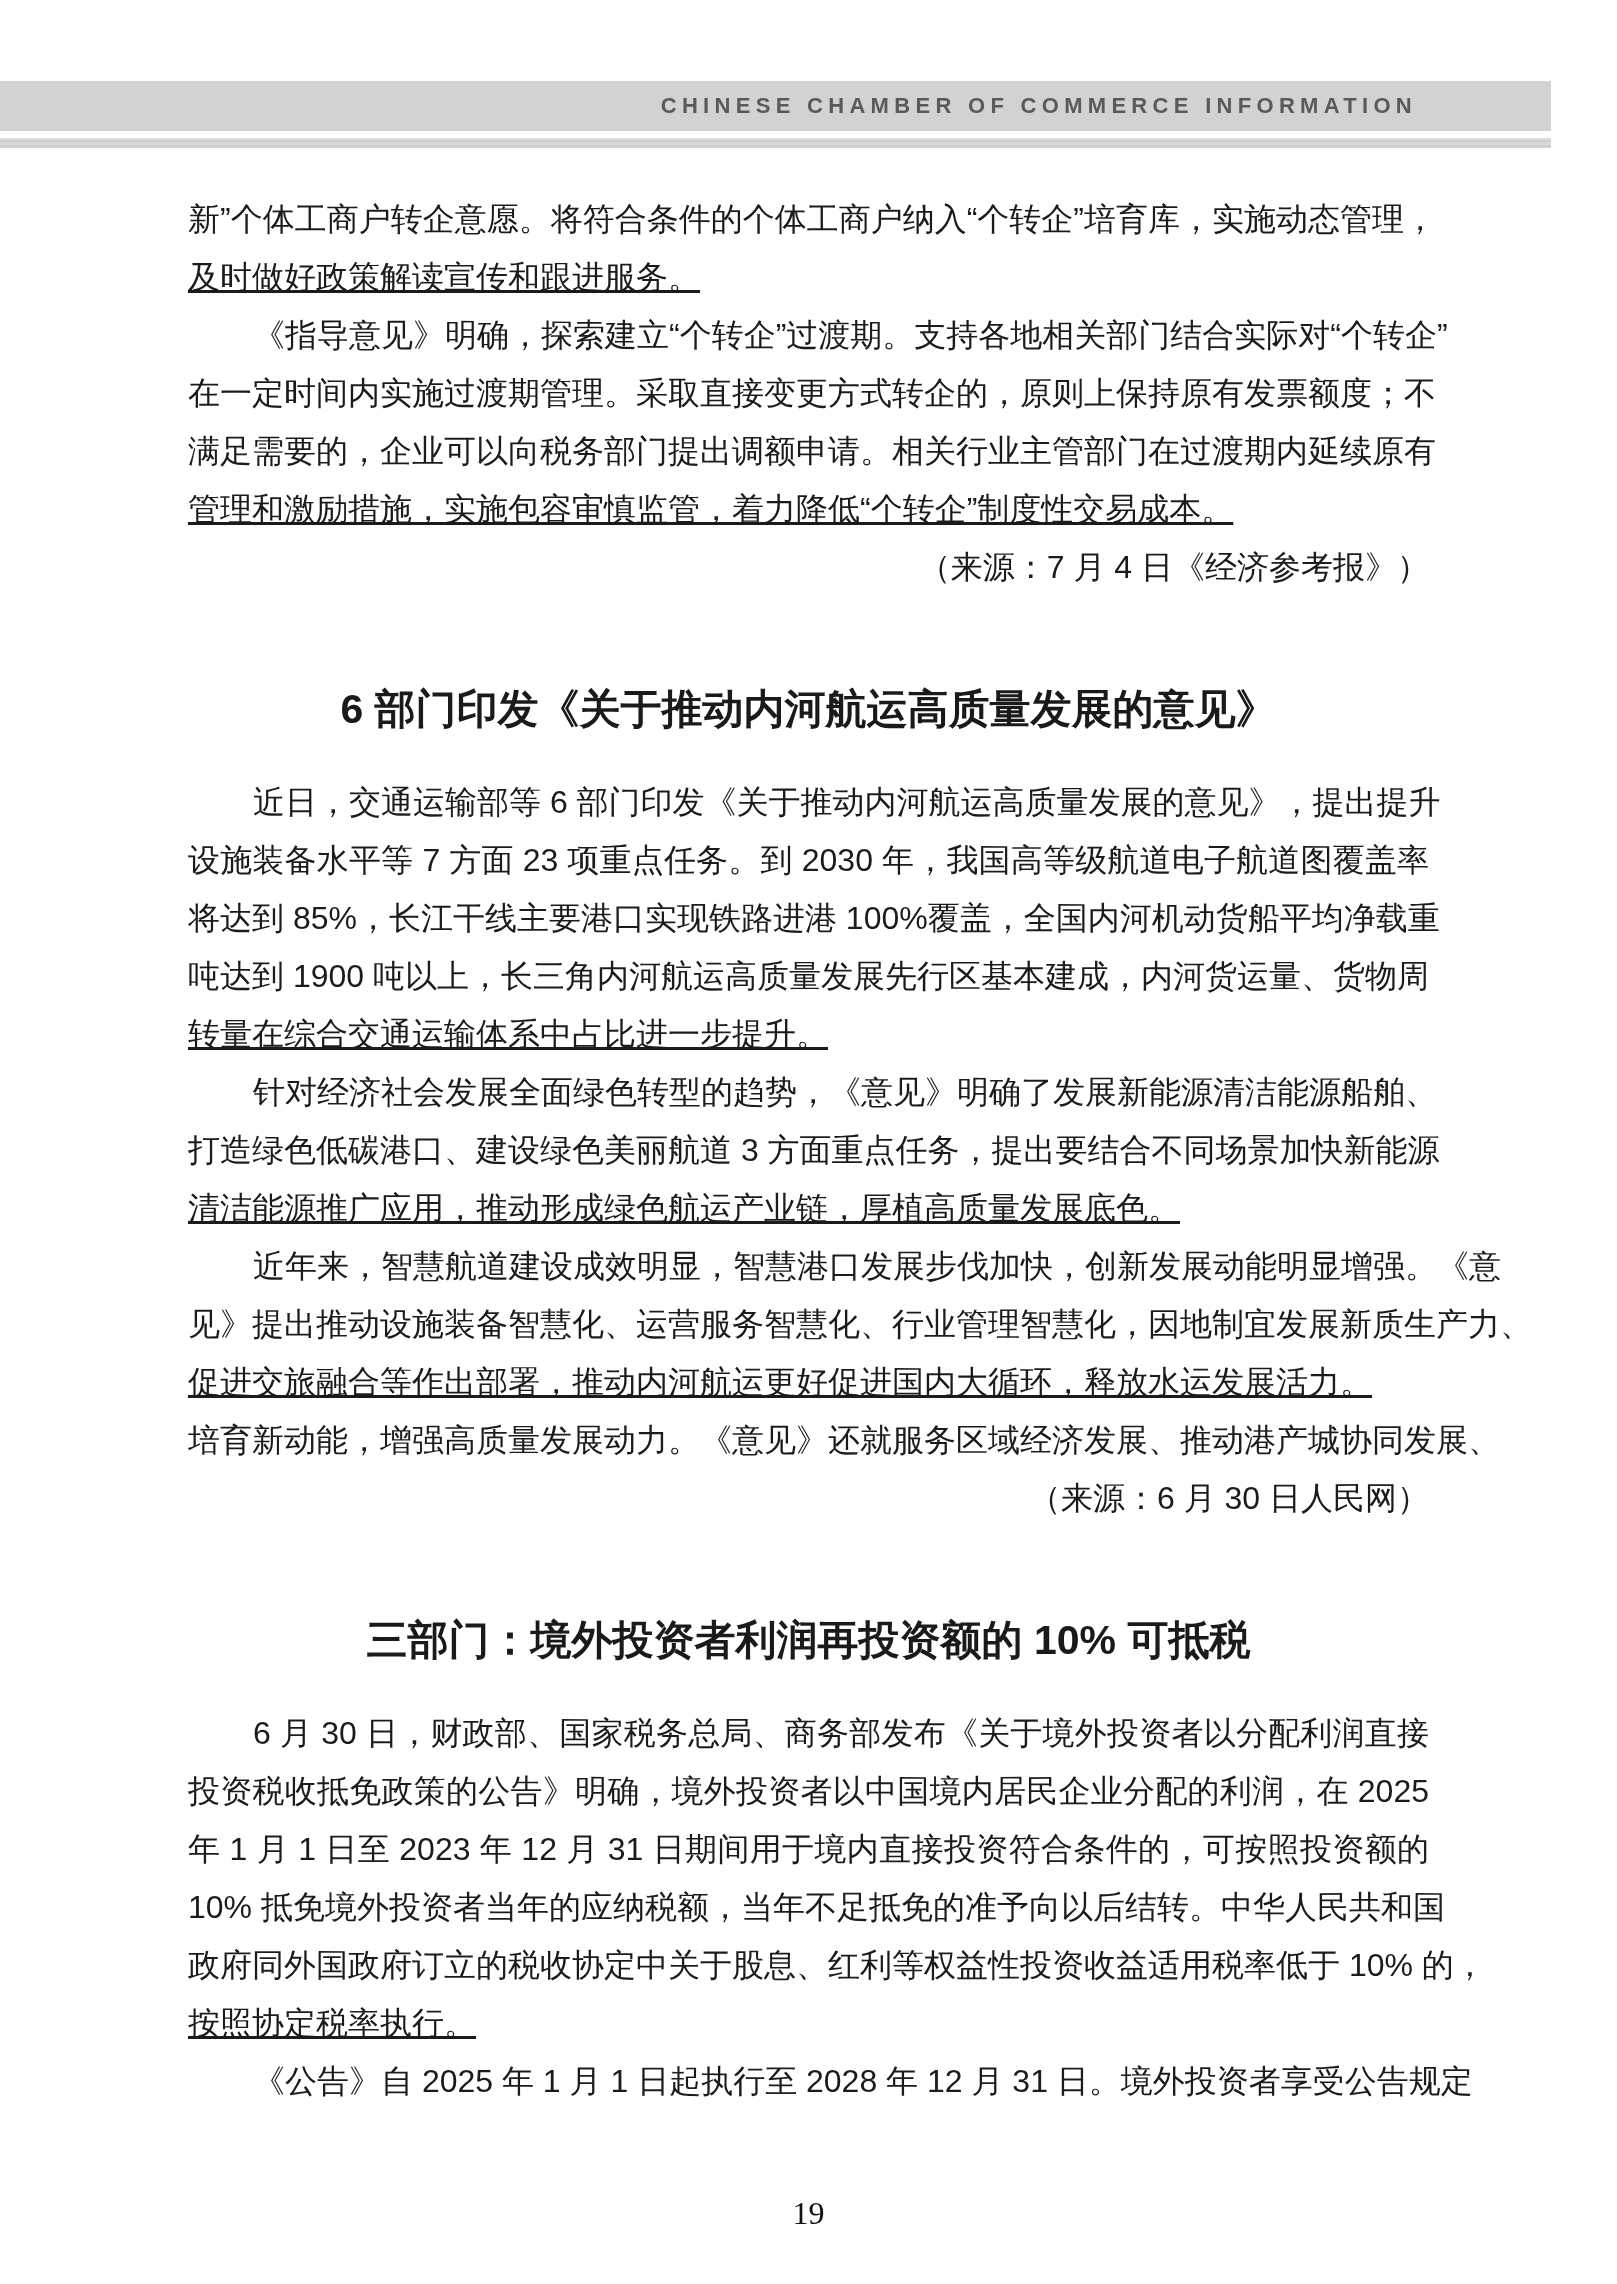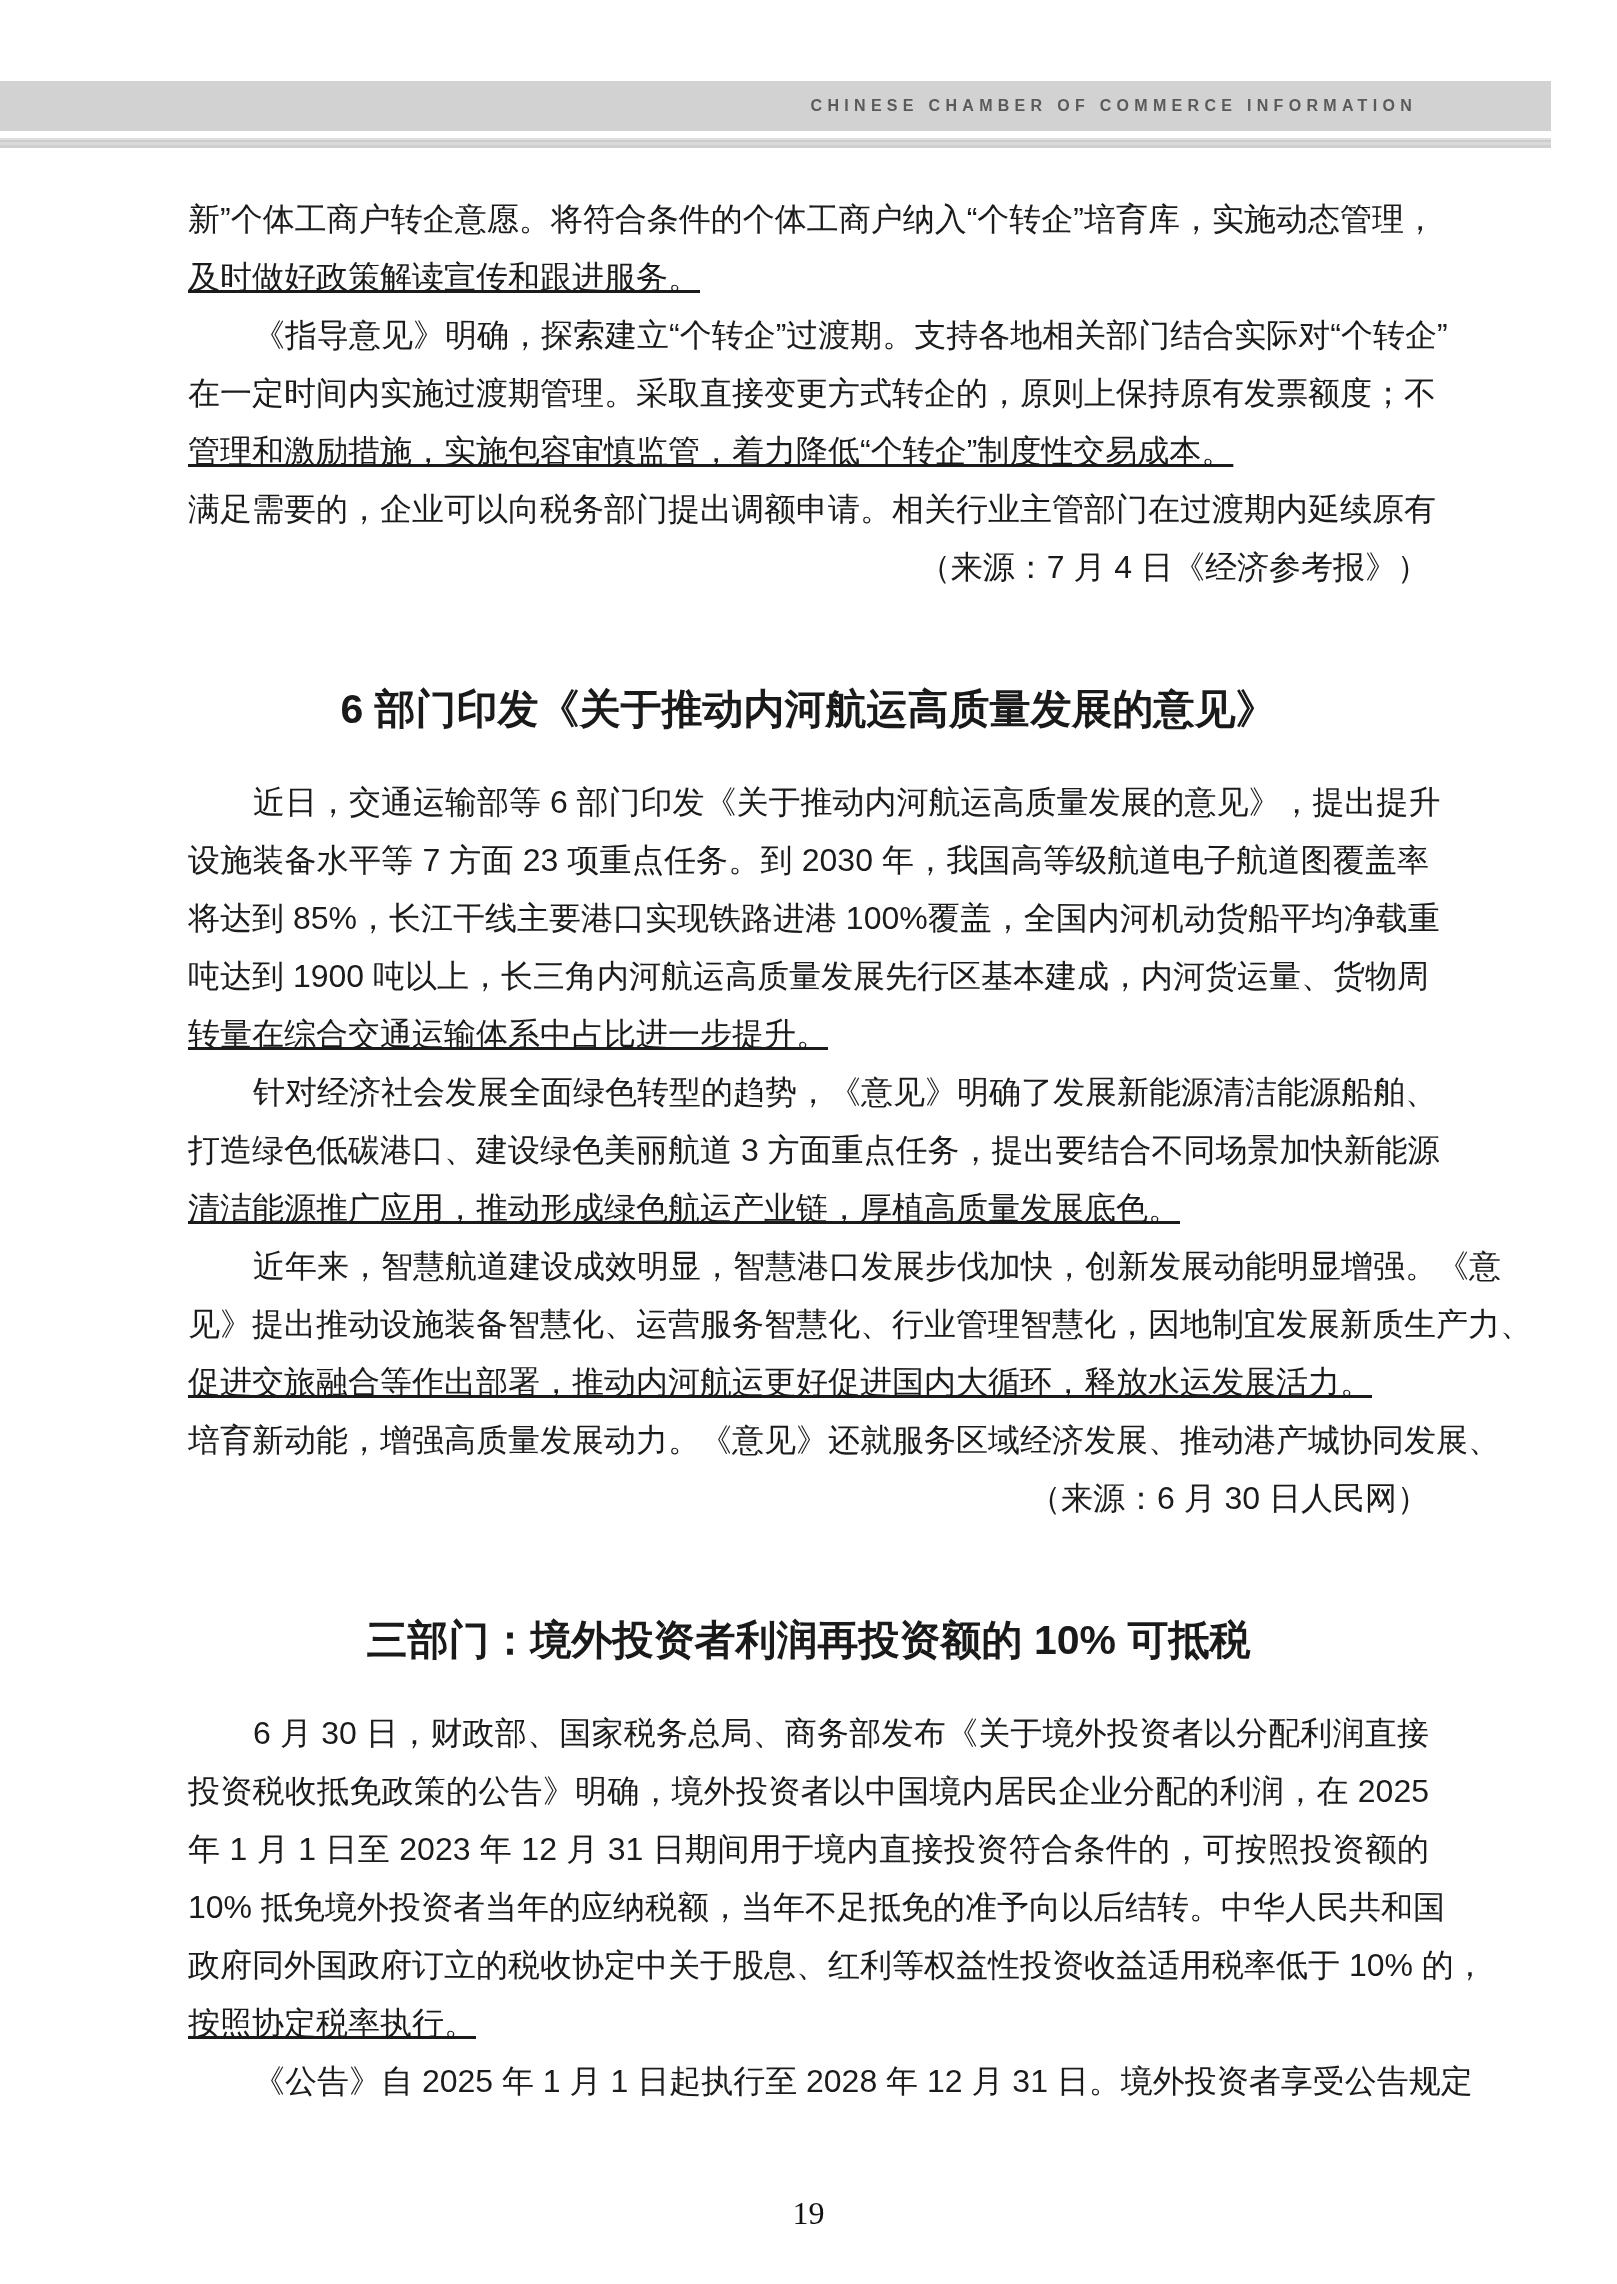--- a/index.html
+++ b/index.html
@@ -20,21 +20,21 @@
     width: 1551px;
     height: 50px;
     background: #d2d2d2;
   }
   .header-title {
     display: block;
     height: 50px;
     line-height: 50px;
     text-align: right;
     padding-right: 134px;
-    font-size: 16px;
+    font-size: 22px;
     font-weight: bold;
     letter-spacing: 5.3px;
     color: #5a5a5a;
     white-space: nowrap;
   }
   .header-stripe {
     position: absolute;
     top: 138px;
     left: 0;
     width: 1551px;
@@ -95,22 +95,22 @@
     <span class="header-title">CHINESE CHAMBER OF COMMERCE INFORMATION</span>
   </div>
   <div class="header-stripe"></div>
 
   <main class="doc-body">
 
     <div class="line fill">新”个体工商户转企意愿。将符合条件的个体工商户纳入“个转企”培育库，实施动态管理，</div>
       <div class="line end">及时做好政策解读宣传和跟进服务。</div>
       <div class="line fill indent">《指导意见》明确，探索建立“个转企”过渡期。支持各地相关部门结合实际对“个转企”</div>
       <div class="line fill">在一定时间内实施过渡期管理。采取直接变更方式转企的，原则上保持原有发票额度；不</div>
+      <div class="line fill">满足需要的，企业可以向税务部门提出调额申请。相关行业主管部门在过渡期内延续原有</div>
       <div class="line end">管理和激励措施，实施包容审慎监管，着力降低“个转企”制度性交易成本。</div>
-      <div class="line fill">满足需要的，企业可以向税务部门提出调额申请。相关行业主管部门在过渡期内延续原有</div>
       <div class="line source">（来源：7 月 4 日《经济参考报》）</div>
       <div class="line heading">6 部门印发《关于推动内河航运高质量发展的意见》</div>
       <div class="line fill indent">近日，交通运输部等 6 部门印发《关于推动内河航运高质量发展的意见》，提出提升</div>
       <div class="line fill">设施装备水平等 7 方面 23 项重点任务。到 2030 年，我国高等级航道电子航道图覆盖率</div>
       <div class="line fill">将达到 85%，长江干线主要港口实现铁路进港 100%覆盖，全国内河机动货船平均净载重</div>
       <div class="line fill">吨达到 1900 吨以上，长三角内河航运高质量发展先行区基本建成，内河货运量、货物周</div>
       <div class="line end">转量在综合交通运输体系中占比进一步提升。</div>
       <div class="line fill indent">针对经济社会发展全面绿色转型的趋势，《意见》明确了发展新能源清洁能源船舶、</div>
       <div class="line fill">打造绿色低碳港口、建设绿色美丽航道 3 方面重点任务，提出要结合不同场景加快新能源</div>
       <div class="line end">清洁能源推广应用，推动形成绿色航运产业链，厚植高质量发展底色。</div>

